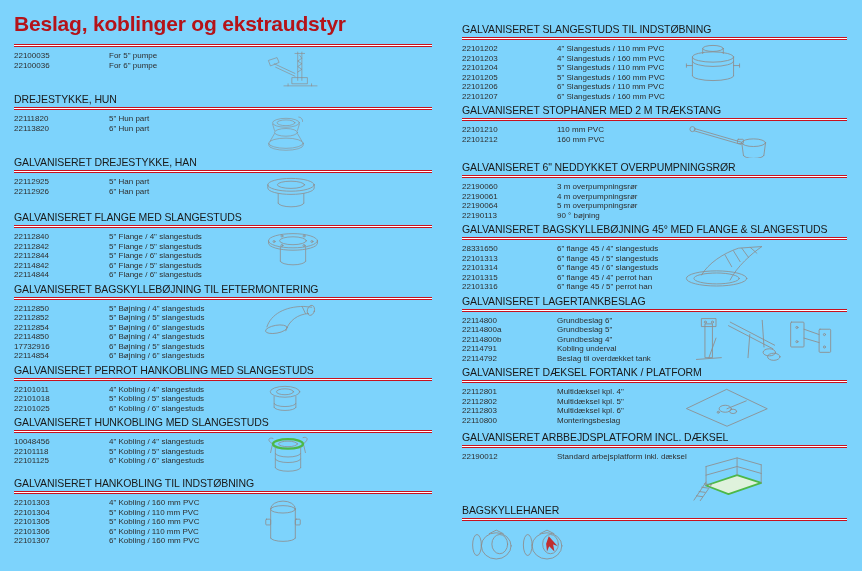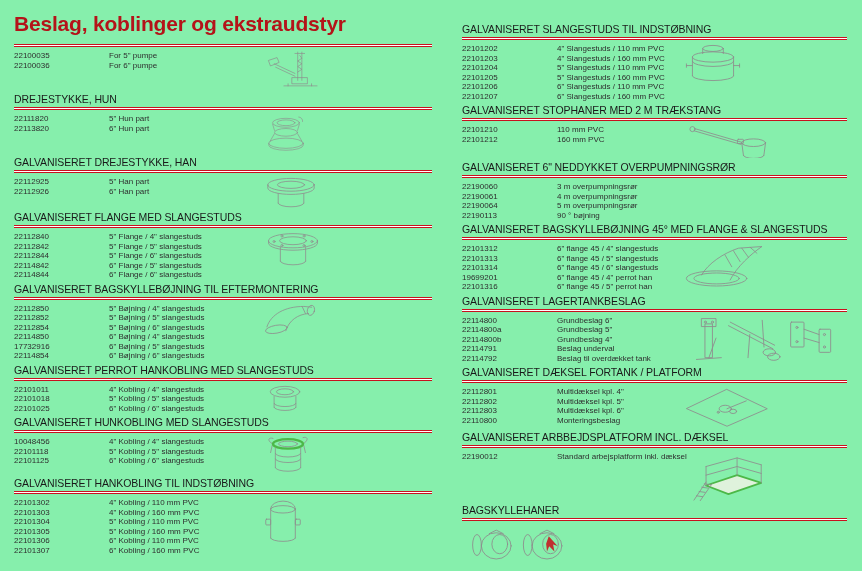--- a/index.html
+++ b/index.html
@@ -7,21 +7,21 @@
     --rule-red:#c8111e;
     --highlight-green:#4cb848;
     --arrow-red:#c03030;
     --ink:#1a1a1a;
     --body-ink:#2e2e2e;
     --line:#8e8e8e;
   }
   *{box-sizing:border-box;}
   html,body{margin:0;padding:0;background:#fff;}
   body{width:862px;height:571px;overflow:hidden;font-family:"Liberation Sans",sans-serif;}
-  .page{position:relative;width:862px;height:571px;background:#86efac;}
+  .page{position:relative;width:862px;height:571px;background:#7dd3fc;}
   .cols{display:flex;padding:6px 15px 0 14px;gap:30px;}
   .col{min-width:0;}
   .col-left{width:418px;flex:0 0 418px;}
   .col-right{width:385px;flex:0 0 385px;padding-top:17px;}
   h1.page-title{font-size:21px;line-height:24px;font-weight:bold;color:var(--title-red);margin:6px 0 8px 0;letter-spacing:-0.2px;}
   .sec{margin-bottom:3px;}
   .sec-title{font-size:10.5px;line-height:12px;font-weight:normal;color:var(--ink);margin:0 0 2px 0;text-transform:uppercase;letter-spacing:-0.1px;white-space:nowrap;}
   .rule{height:3px;margin-bottom:3px;background:linear-gradient(to bottom,var(--rule-red) 0 45%,#fff 45% 58%,var(--rule-red) 58% 100%);}
   .body{display:flex;align-items:flex-start;}
   .rows{width:215px;flex:0 0 215px;padding-top:1px;}
@@ -297,24 +297,20 @@
             </div>
     </div>
   </section>
 
   <section class="sec">
     <h2 class="sec-title">GALVANISERET HANKOBLING TIL INDSTØBNING</h2>
     <div class="rule"></div>
     <div class="body">
       <div class="rows">
               <div class="row">
-                <span class="code">22101302</span>
-                <span class="desc">4" Kobling / 110 mm PVC</span>
-              </div>
-              <div class="row">
                 <span class="code">22101303</span>
                 <span class="desc">4" Kobling / 160 mm PVC</span>
               </div>
               <div class="row">
                 <span class="code">22101304</span>
                 <span class="desc">5" Kobling / 110 mm PVC</span>
               </div>
               <div class="row">
                 <span class="code">22101305</span>
                 <span class="desc">5" Kobling / 160 mm PVC</span>
@@ -452,33 +448,33 @@
 
     </div>
   </section>
 
   <section class="sec">
     <h2 class="sec-title">GALVANISERET BAGSKYLLEBØJNING 45° MED FLANGE &amp; SLANGESTUDS</h2>
     <div class="rule"></div>
     <div class="body">
       <div class="rows">
               <div class="row">
-                <span class="code">22101312</span>
+                <span class="code">28331650</span>
                 <span class="desc">6" flange 45 / 4" slangestuds</span>
               </div>
               <div class="row">
                 <span class="code">22101313</span>
                 <span class="desc">6" flange 45 / 5" slangestuds</span>
               </div>
               <div class="row">
                 <span class="code">22101314</span>
                 <span class="desc">6" flange 45 / 6" slangestuds</span>
               </div>
               <div class="row">
-                <span class="code">19699201</span>
+                <span class="code">22101315</span>
                 <span class="desc">6" flange 45 / 4" perrot han</span>
               </div>
               <div class="row">
                 <span class="code">22101316</span>
                 <span class="desc">6" flange 45 / 5" perrot han</span>
               </div>
             </div>
       <div class="img">
               <svg viewBox="0 0 100 52" width="84" height="44">
                 <g fill="none" stroke="#8e8e8e" stroke-width="1" stroke-linecap="round" stroke-linejoin="round">
@@ -507,21 +503,21 @@
               <div class="row">
                 <span class="code">22114800a</span>
                 <span class="desc">Grundbeslag 5"</span>
               </div>
               <div class="row">
                 <span class="code">22114800b</span>
                 <span class="desc">Grundbeslag 4"</span>
               </div>
               <div class="row">
                 <span class="code">22114791</span>
-                <span class="desc">Beslag underval</span>
+                <span class="desc">Kobling underval</span>
               </div>
               <div class="row">
                 <span class="code">22114792</span>
                 <span class="desc">Beslag til overdækket tank</span>
               </div>
             </div>
       <div class="img">
               <svg viewBox="0 0 172 54" width="162" height="48">
                 <g fill="none" stroke="#8e8e8e" stroke-width="1" stroke-linecap="round" stroke-linejoin="round">
 <rect x="20" y="10" width="8" height="38"></rect>

